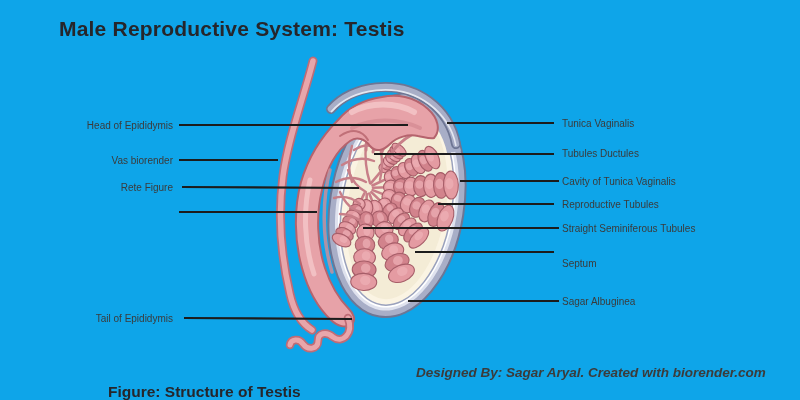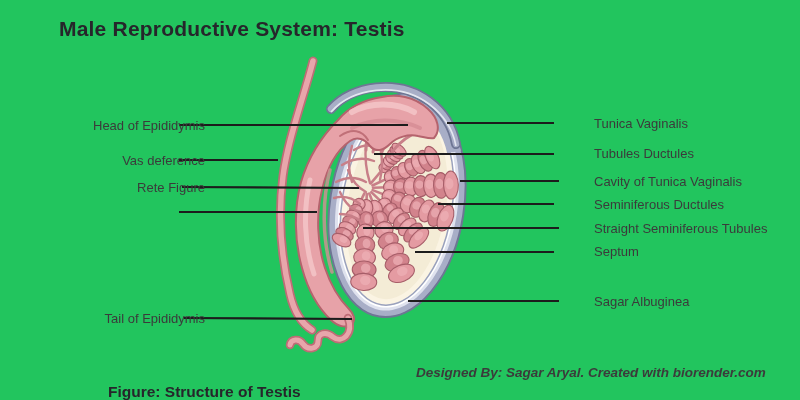--- a/index.html
+++ b/index.html
@@ -1,27 +1,27 @@
 <!DOCTYPE html>
 <html style="--title-color: #26262b; --label-color: #3b3b3b;"><head>
 <meta charset="utf-8">
 <style>
   html,body{margin:0;padding:0;background:#fff;}
   .stage{
-    position:relative;width:800px;height:400px;background:#22c55e;
+    position:relative;width:800px;height:400px;background:#0ea5e9;
     font-family:"Liberation Sans", sans-serif;overflow:hidden;
   }
   .stage svg{position:absolute;left:0;top:0;}
   .page-title{
     position:absolute;left:59px;top:17px;
     font-size:21px;font-weight:bold;letter-spacing:.2px;color:var(--title-color,#26262b);
   }
   .lbl{
-    position:absolute;font-size:13px;line-height:17px;height:17px;
-    color:var(--label-color,#3b3b3b);white-space:nowrap;margin-left:32px;
+    position:absolute;font-size:10px;line-height:17px;height:17px;
+    color:var(--label-color,#3b3b3b);white-space:nowrap;
   }
   .lbl.left{left:0;width:173px;text-align:right;}
   .lbl.right{left:562px;text-align:right;}
   .fig-caption{
     position:absolute;left:108px;top:361px;font-size:15.5px;font-weight:bold;
     color:var(--title-color,#26262b);
     margin-top:22px;
   }
   .credit{
     position:absolute;left:416px;top:365px;font-size:13.5px;
@@ -248,27 +248,27 @@
       <line x1="374" y1="154" x2="554" y2="154"></line>
       <line x1="460" y1="181" x2="559" y2="181"></line>
       <line x1="438" y1="204" x2="554" y2="204"></line>
       <line x1="363" y1="228" x2="559" y2="228"></line>
       <line x1="415" y1="252" x2="554" y2="252"></line>
       <line x1="408" y1="301" x2="559" y2="301"></line>
     </g>
   </svg>
 
   <div class="lbl left" style="top:117px">Head of Epididymis</div>
-  <div class="lbl left" style="top:152px">Vas deference</div>
+  <div class="lbl left" style="top:152px">Vas biorender</div>
   <div class="lbl left" style="top:179px">Rete Figure</div>
   <div class="lbl left" style="top:310px">Tail of Epididymis</div>
 
   <div class="lbl right" style="top:115px">Tunica Vaginalis</div>
   <div class="lbl right" style="top:145px">Tubules Ductules</div>
   <div class="lbl right" style="top:173px">Cavity of Tunica Vaginalis</div>
-  <div class="lbl right" style="top:196px">Seminiferous Ductules</div>
+  <div class="lbl right" style="top:196px">Reproductive Tubules</div>
   <div class="lbl right" style="top:220px">Straight Seminiferous Tubules</div>
-  <div class="lbl right" style="top:243px">Septum</div>
+  <div class="lbl right" style="top:255px">Septum</div>
   <div class="lbl right" style="top:293px">Sagar Albuginea</div>
 
   <div class="fig-caption">Figure: Structure of Testis</div>
   <div class="credit">Designed By: Sagar Aryal. Created with biorender.com</div>
 </div>
 
 </body></html>

